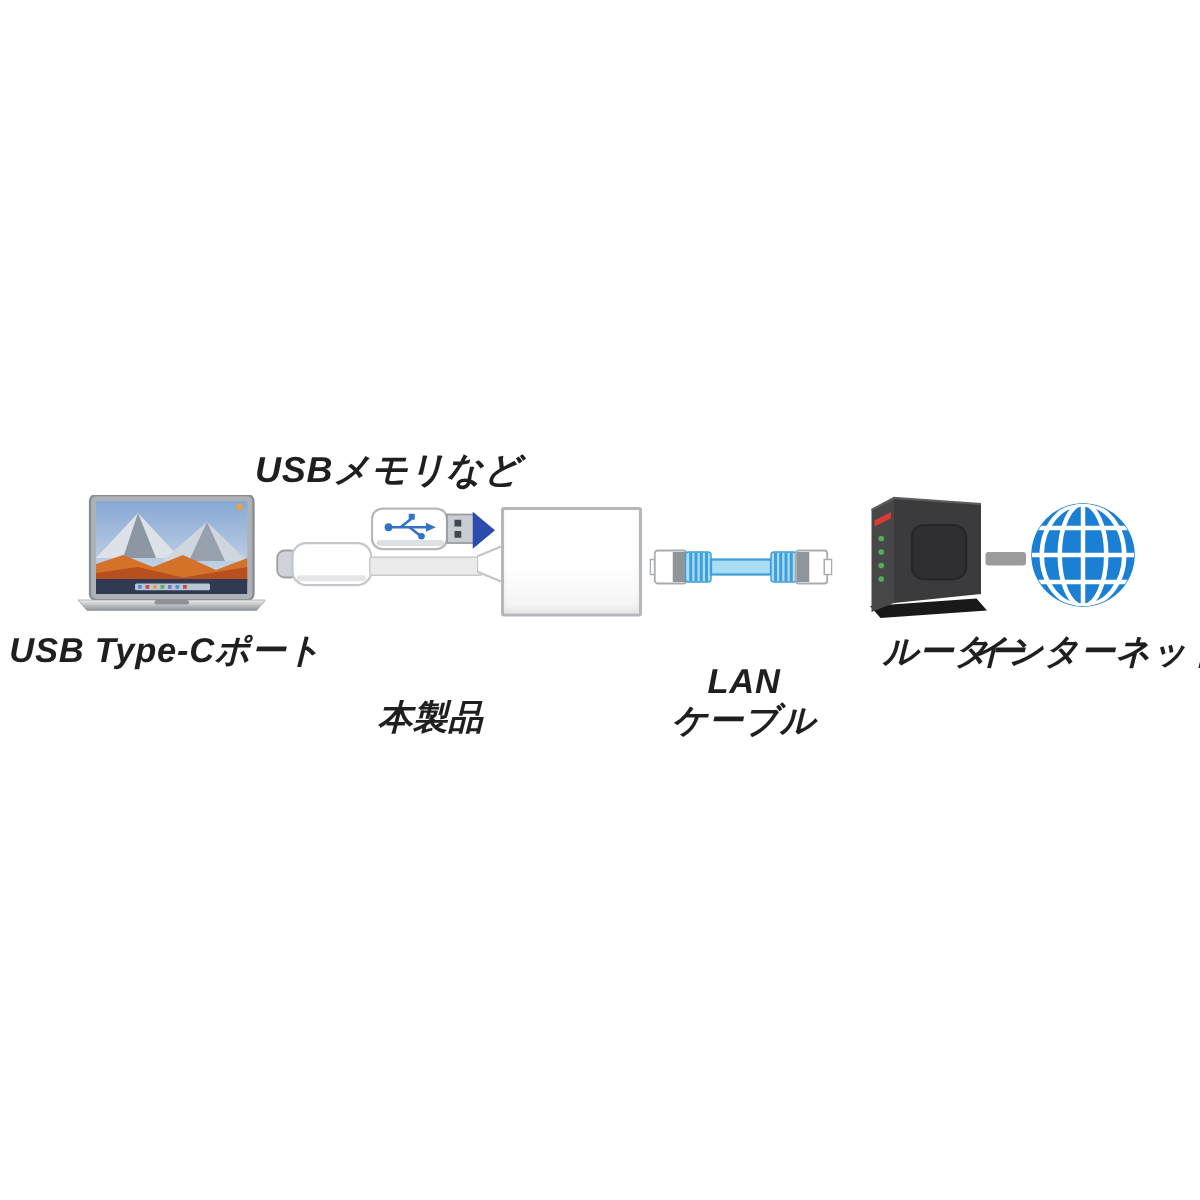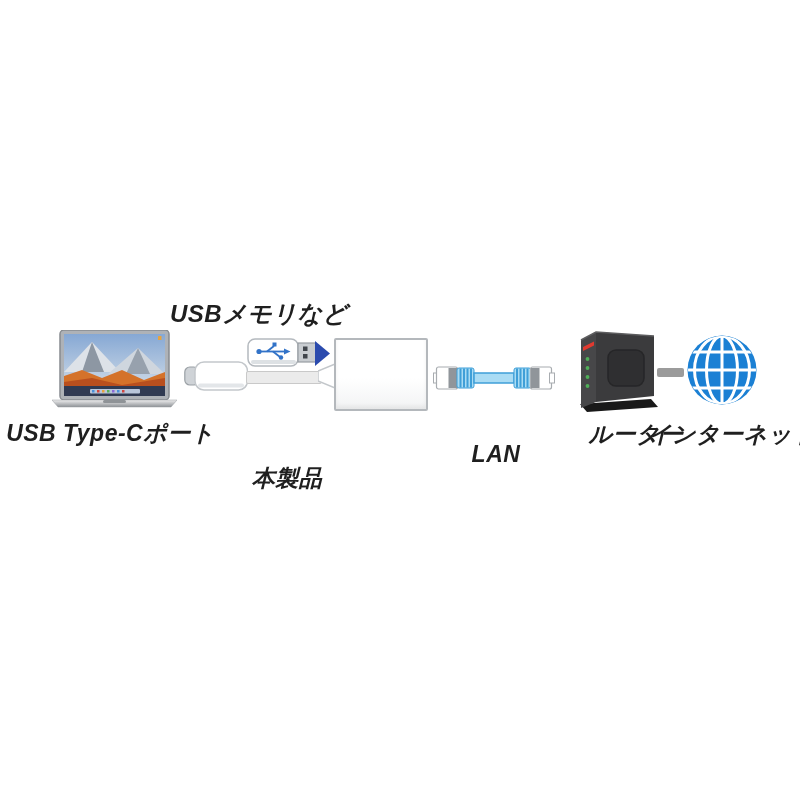--- a/index.html
+++ b/index.html
@@ -213,20 +213,21 @@
 <div class="abs label lbl-computer">
   <span>USB Type-Cポート</span>
 </div>
 
 <div class="abs label lbl-product">
   <span>本製品</span>
 </div>
 
 <div class="abs label lbl-lan">
   <span>LAN</span>
+  <span>ケーブル</span>
 </div>
 
 <div class="abs label lbl-router">
   <span>ルーター</span>
 </div>
 
 <div class="abs label lbl-internet">
   <span>インターネット</span>
 </div>
 

